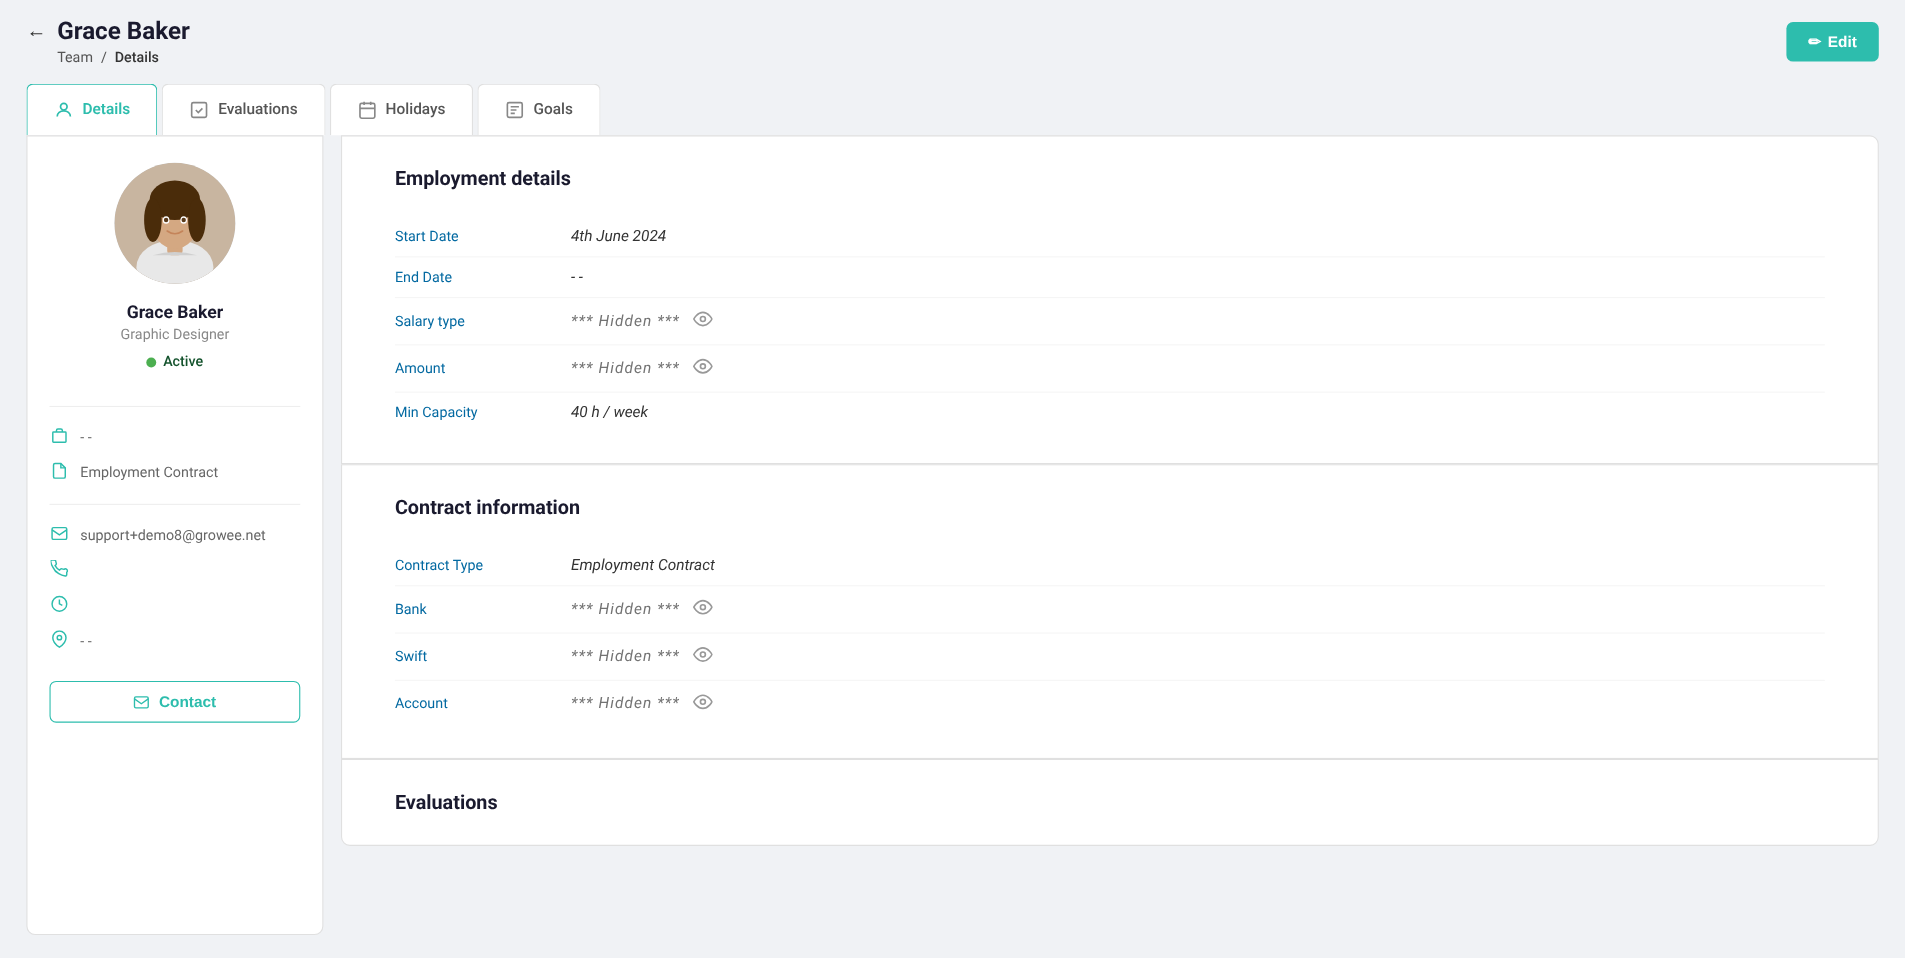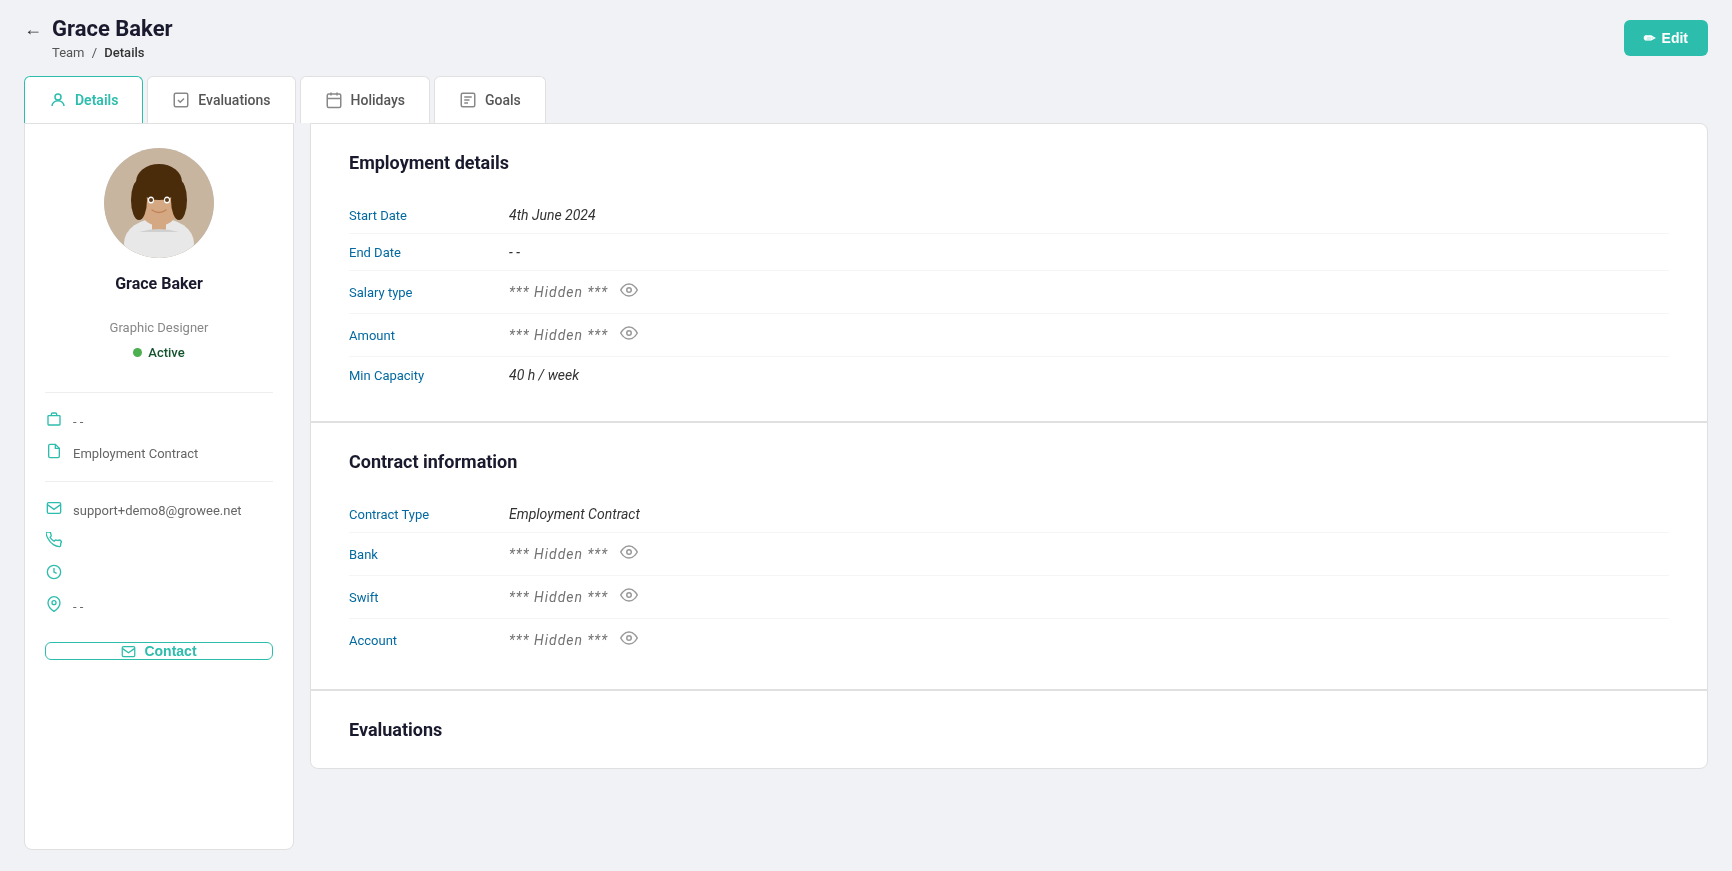--- a/index.html
+++ b/index.html
@@ -118,21 +118,20 @@
     .user-name {
       font-size: 16px;
       font-weight: 700;
       color: #1a1a2e;
       margin-bottom: 4px;
     }
     .user-title {
       font-size: 13px;
       color: #888;
       margin-bottom: 10px;
-      margin-top: 23px;
     }
     .status-badge {
       display: flex;
       align-items: center;
       gap: 6px;
       font-size: 13px;
       font-weight: 500;
       color: #14532d;
       margin-bottom: 20px;
     }
@@ -159,20 +158,21 @@
     }
     .sidebar-info-row .icon {
       color: #2dbdad;
       font-size: 15px;
       width: 18px;
       text-align: center;
     }
     .contact-btn {
       width: 100%;
       margin-top: 20px;
+      padding: 10px;
       border: 1.5px solid #2dbdad;
       border-radius: 6px;
       background: #fff;
       color: #2dbdad;
       font-size: 14px;
       font-weight: 600;
       cursor: pointer;
       display: flex;
       align-items: center;
       justify-content: center;
@@ -182,21 +182,21 @@
       flex: 1;
       display: flex;
       flex-direction: column;
       gap: 0;
       margin-left: 16px;
     }
     .card {
       background: #fff;
       border: 1px solid #e0e0e0;
       border-top: none;
-      padding: 28px 38px;
+      padding: 28px 48px;
     }
     .card:first-child {
       border-top: 1px solid #e0e0e0;
       border-radius: 0 8px 0 0;
     }
     .card + .card {
       border-top: 1px solid #e0e0e0;
     }
     .card:last-child {
       border-radius: 0 0 8px 8px;

